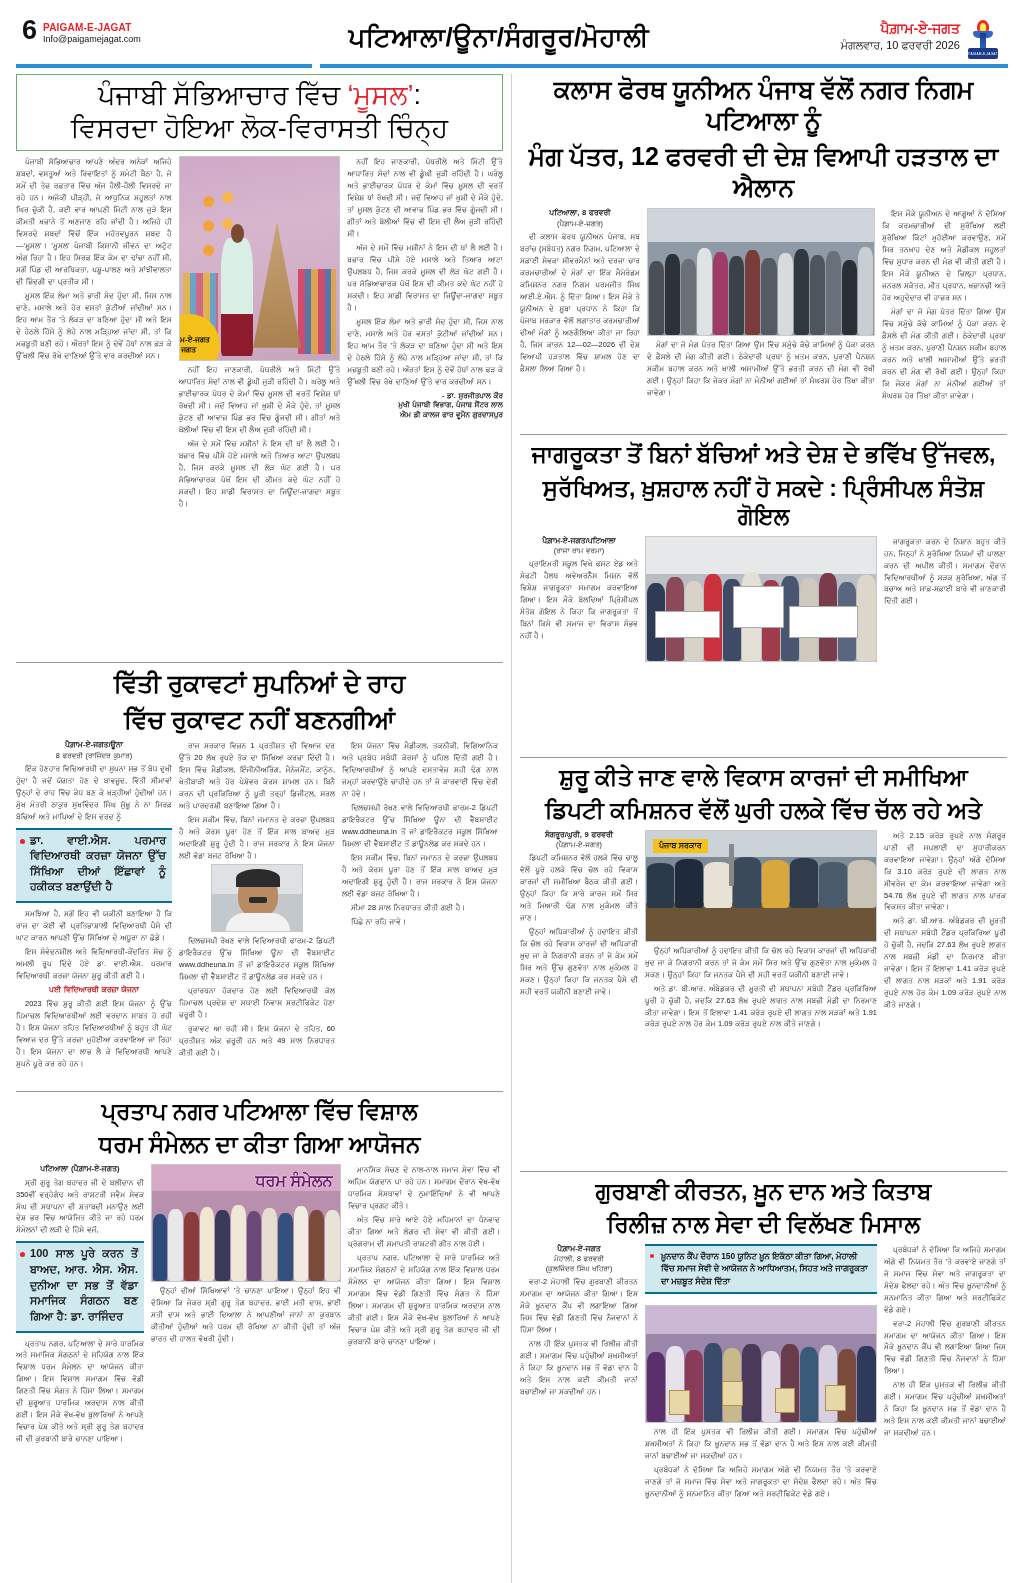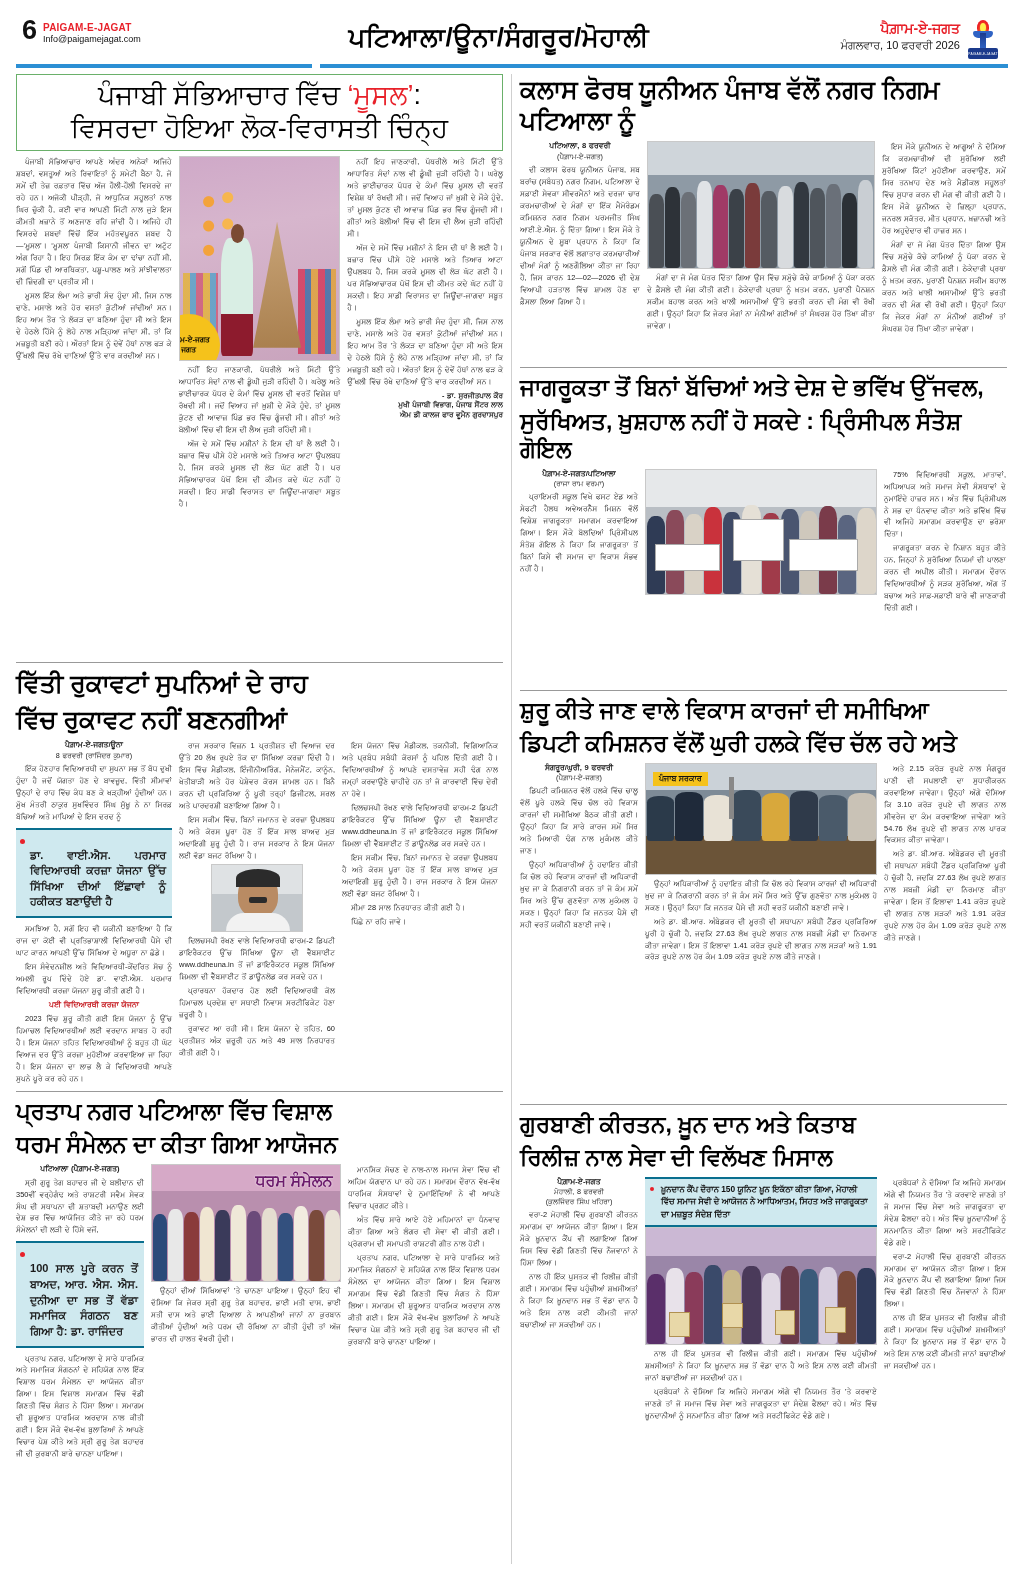--- a/index.html
+++ b/index.html
@@ -38,21 +38,21 @@
   .rule-blue.split i { display:block; height:4px; }
 
   
   .content { display: flex; gap: 8px; margin-top: 6px; }
   .col-half { width: 487px; }
 
   
   .hl-box { border: 1px solid #6ab06a; padding: 4px 6px 5px 6px; margin-bottom: 5px; }
   .hl { font-size: 27px; font-weight: normal; line-height: 1.22; text-align: center; color: #000; }
   .hl .red { color: #e8212a; }
-  .hl-plain { font-size: 25px; font-weight: bold; line-height: 1.24; color: #000; margin-bottom: 5px; }
+  .hl-plain { font-size: 25px; font-weight: bold; line-height: 1.24; text-align: center; color: #000; margin-bottom: 5px; }
   .hl-sm { font-size: 23px; }
 
   
   .cols { display: flex; gap: 7px; }
   .tc { font-size: 7.4px; line-height: 1.62; text-align: justify; color: #1a1a1a; letter-spacing: .05px; word-spacing: .5px; }
   .tc p { margin-bottom: 2px; text-indent: 9px; }
   .dateline { text-align: center; font-weight: bold; font-size: 7.6px; margin-bottom: 2px; line-height:1.4; }
   .dateline .sub { font-weight: normal; font-size: 7.2px; display:block; }
   .byline-r { text-align: right; font-weight: bold; font-size: 7.2px; line-height: 1.35; margin-top: 3px; }
 
@@ -82,24 +82,24 @@
 
   .figs { position:absolute; left:0; bottom:0; width:100%; height:76%; display:flex; align-items:flex-end; }
   .figs i { flex:1; display:block; margin:0 .5px; border-radius: 40% 40% 3px 3px / 14% 14% 3px 3px; }
 
   .tag-yellow { position: absolute; left: 3%; top: 8%; background:#f5c21b; color:#111; font-size:8px; font-weight:bold; padding:2px 6px; }
   .tag-dharam { position:absolute; right:4%; top:6%; color:#6b1a6b; font-size:16px; font-weight:bold; text-shadow: 0 0 2px #fff; }
 
   .stamp { position:absolute; width:62px; height:62px; border-radius:50%; background:#f5c21b; color:#000; font-size:7.5px; font-weight:bold; display:flex; flex-direction:column; align-items:center; justify-content:center; line-height:1.3; }
 
   
-  .hbox { background: #cfe9ef; border-top: 2px solid #0a6f8f; border-bottom: 2px solid #0a6f8f; padding: 18px 6px 6px 14px; margin: 5px 0; position: relative; font-size: 11px; font-weight: bold; line-height: 1.42; }
+  .hbox { background: #cfe9ef; border-top: 2px solid #0a6f8f; border-bottom: 2px solid #0a6f8f; padding: 3px 6px 6px 14px; margin: 5px 0; position: relative; font-size: 11px; font-weight: bold; line-height: 1.42; }
   .hbox:before { content:""; position:absolute; left:4px; top:9px; width:5px; height:5px; border-radius:50%; background:#e8212a; }
 
-  .bullet-line { background:#cfe9ef; border-top:2px solid #0a6f8f; border-bottom:2px solid #0a6f8f; padding:4px 6px 5px 16px; position:relative; font-size:8.4px; font-weight:bold; line-height:1.5; margin-bottom:0; }
+  .bullet-line { background:#cfe9ef; border-top:2px solid #0a6f8f; border-bottom:2px solid #0a6f8f; padding:4px 6px 5px 16px; position:relative; font-size:8.4px; font-weight:bold; line-height:1.5; margin-bottom:11px; }
   .bullet-line:before{ content:""; position:absolute; left:5px; top:8px; width:4px; height:4px; border-radius:50%; background:#e8212a;}
 
   .red-sub { color:#c4161c; font-weight:bold; font-size:7.6px; text-align:center; margin:2px 0; }
   .vline { width:1px; background:#cfcfcf; }
   .hrule { border-top:1px solid #999; margin:6px 0 5px; }
 </style>
 </head>
 <body>
 
 <div class="page">
@@ -267,20 +267,21 @@
       </div>
 
     </div>
 
     <div class="vline"></div>
 
     <div class="col-half">
 
       <div>
         <div class="hl-plain">ਕਲਾਸ ਫੋਰਥ ਯੂਨੀਅਨ ਪੰਜਾਬ ਵੱਲੋਂ ਨਗਰ ਨਿਗਮ ਪਟਿਆਲਾ ਨੂੰ</div>
+        <div class="hl-plain">ਮੰਗ ਪੱਤਰ, 12 ਫਰਵਰੀ ਦੀ ਦੇਸ਼ ਵਿਆਪੀ ਹੜਤਾਲ ਦਾ ਐਲਾਨ</div>
 
         <div class="cols" style="height:220px">
           <div class="tc" style="width:120px">
             <div class="dateline">
               <span>ਪਟਿਆਲਾ, 8 ਫਰਵਰੀ</span>
               <span class="sub">(ਪੈਗ਼ਾਮ-ਏ-ਜਗਤ)</span>
             </div>
             <p>ਦੀ ਕਲਾਸ ਫੋਰਥ ਯੂਨੀਅਨ ਪੰਜਾਬ, ਸਬ ਬਰਾਂਚ (ਸਬੰਧਤ) ਨਗਰ ਨਿਗਮ, ਪਟਿਆਲਾ ਦੇ ਸਫ਼ਾਈ ਸੇਵਕਾ ਸੀਵਰਮੈਨਾਂ ਅਤੇ ਦਰਜਾ ਚਾਰ ਕਰਮਚਾਰੀਆਂ ਦੇ ਮੰਗਾਂ ਦਾ ਇੱਕ ਮੈਮੋਰੰਡਮ ਕਮਿਸ਼ਨਰ ਨਗਰ ਨਿਗਮ ਪਰਮਜੀਤ ਸਿੰਘ ਆਈ.ਏ.ਐਸ. ਨੂੰ ਦਿੱਤਾ ਗਿਆ। ਇਸ ਮੌਕੇ ਤੇ ਯੂਨੀਅਨ ਦੇ ਸੂਬਾ ਪ੍ਰਧਾਨ ਨੇ ਕਿਹਾ ਕਿ ਪੰਜਾਬ ਸਰਕਾਰ ਵੱਲੋਂ ਲਗਾਤਾਰ ਕਰਮਚਾਰੀਆਂ ਦੀਆਂ ਮੰਗਾਂ ਨੂੰ ਅਣਗੌਲਿਆ ਕੀਤਾ ਜਾ ਰਿਹਾ ਹੈ, ਜਿਸ ਕਾਰਨ 12—02—2026 ਦੀ ਦੇਸ਼ ਵਿਆਪੀ ਹੜਤਾਲ ਵਿੱਚ ਸ਼ਾਮਲ ਹੋਣ ਦਾ ਫ਼ੈਸਲਾ ਲਿਆ ਗਿਆ ਹੈ।</p>
           </div>
           <div style="width:228px">
@@ -342,21 +343,20 @@
                   <i style="height:84%;background:#7a3b4a"></i>
                 <i style="height:75%;background:#5a6580"></i>
                   <i style="height:82%;background:#ddd6ca"></i>
               </div>
               <div style="position:absolute;left:38%;top:40%;width:22%;height:34%;background:#fff;border:1px solid #aaa"></div>
               <div style="position:absolute;left:62%;top:56%;width:30%;height:26%;background:#fff;border:1px solid #aaa"></div>
               <div style="position:absolute;left:4%;top:60%;width:28%;height:22%;background:#fff;border:1px solid #aaa"></div>
             </div>
           </div>
           <div class="tc" style="width:122px">
-            <p>75% ਵਿਦਿਆਰਥੀ ਸਕੂਲ, ਮਾਤਾਵਾਂ, ਅਧਿਆਪਕ ਅਤੇ ਸਮਾਜ ਸੇਵੀ ਸੰਸਥਾਵਾਂ ਦੇ ਨੁਮਾਇੰਦੇ ਹਾਜ਼ਰ ਸਨ। ਅੰਤ ਵਿੱਚ ਪ੍ਰਿੰਸੀਪਲ ਨੇ ਸਭ ਦਾ ਧੰਨਵਾਦ ਕੀਤਾ ਅਤੇ ਭਵਿੱਖ ਵਿੱਚ ਵੀ ਅਜਿਹੇ ਸਮਾਗਮ ਕਰਵਾਉਣ ਦਾ ਭਰੋਸਾ ਦਿੱਤਾ।</p>
             <p>ਜਾਗਰੂਕਤਾ ਕਰਨ ਦੇ ਨਿਸ਼ਾਨ ਬਹੁਤ ਕੀਤੇ ਹਨ, ਜਿਨ੍ਹਾਂ ਨੇ ਸੁਰੱਖਿਆ ਨਿਯਮਾਂ ਦੀ ਪਾਲਣਾ ਕਰਨ ਦੀ ਅਪੀਲ ਕੀਤੀ। ਸਮਾਗਮ ਦੌਰਾਨ ਵਿਦਿਆਰਥੀਆਂ ਨੂੰ ਸੜਕ ਸੁਰੱਖਿਆ, ਅੱਗ ਤੋਂ ਬਚਾਅ ਅਤੇ ਸਾਫ਼-ਸਫ਼ਾਈ ਬਾਰੇ ਵੀ ਜਾਣਕਾਰੀ ਦਿੱਤੀ ਗਈ।</p>
           </div>
         </div>
       </div>
 
       <div class="hrule"></div>
 
       <div>
         <div class="hl-plain hl-sm">ਸ਼ੁਰੂ ਕੀਤੇ ਜਾਣ ਵਾਲੇ ਵਿਕਾਸ ਕਾਰਜਾਂ ਦੀ ਸਮੀਖਿਆ</div>
         <div class="hl-plain hl-sm">ਡਿਪਟੀ ਕਮਿਸ਼ਨਰ ਵੱਲੋਂ ਘੁਰੀ ਹਲਕੇ ਵਿੱਚ ਚੱਲ ਰਹੇ ਅਤੇ</div>

